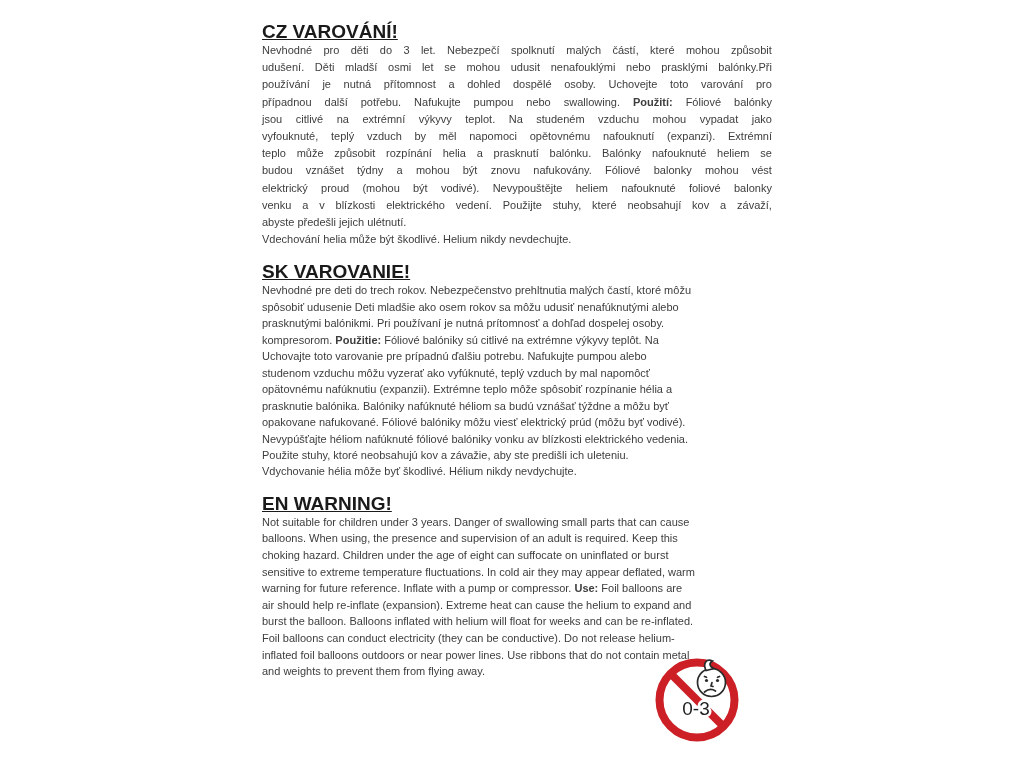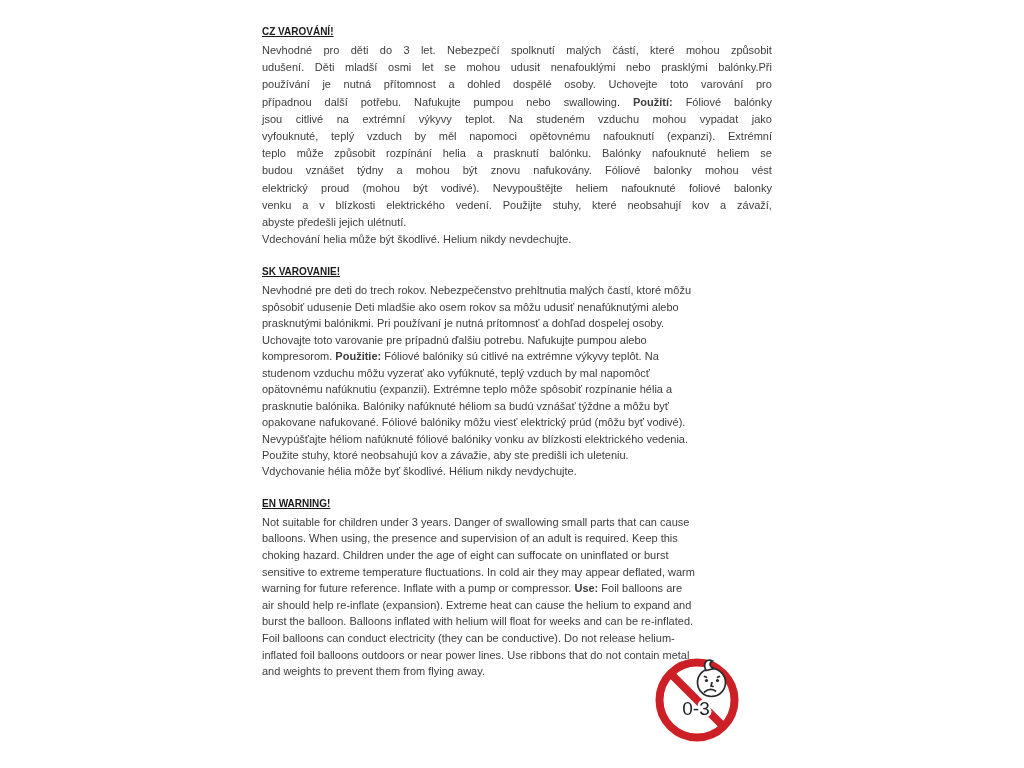--- a/index.html
+++ b/index.html
@@ -11,21 +11,21 @@
     overflow: hidden;
   }
   .sheet {
     position: absolute;
     left: 262px; top: 23px;
     width: 510px;
     color: #3d3d3d;
   }
   .section + .section { margin-top: 15px; }
   .heading {
-    font-size: 10px;
+    font-size: 19px;
     font-weight: 700;
     line-height: 17px;
     color: #1a1a1a;
     text-decoration: underline;
   }
   .lines { margin-top: 2px; }
   .line {
     font-size: 11px;
     white-space: nowrap;
   }
@@ -200,22 +200,22 @@
       </div>
     <div class="line">Vdechování helia může být škodlivé. Helium nikdy nevdechujte.</div>
   </section>
 
   <section class="section sec-sk">
     <div class="heading">SK VAROVANIE!</div>
     <div class="lines">
         <div class="line">Nevhodné pre deti do trech rokov. Nebezpečenstvo prehltnutia malých častí, ktoré môžu</div>
         <div class="line">spôsobiť udusenie Deti mladšie ako osem rokov sa môžu udusiť nenafúknutými alebo</div>
         <div class="line">prasknutými balónikmi. Pri používaní je nutná prítomnosť a dohľad dospelej osoby.</div>
+        <div class="line">kompresorom. <b>Použitie:</b> Fóliové balóniky sú citlivé na extrémne výkyvy teplôt. Na</div>
         <div class="line">Uchovajte toto varovanie pre prípadnú ďalšiu potrebu. Nafukujte pumpou alebo</div>
-        <div class="line">kompresorom. <b>Použitie:</b> Fóliové balóniky sú citlivé na extrémne výkyvy teplôt. Na</div>
         <div class="line">studenom vzduchu môžu vyzerať ako vyfúknuté, teplý vzduch by mal napomôcť</div>
         <div class="line">opätovnému nafúknutiu (expanzii). Extrémne teplo môže spôsobiť rozpínanie hélia a</div>
         <div class="line">prasknutie balónika. Balóniky nafúknuté héliom sa budú vznášať týždne a môžu byť</div>
         <div class="line">opakovane nafukované. Fóliové balóniky môžu viesť elektrický prúd (môžu byť vodivé).</div>
         <div class="line">Nevypúšťajte héliom nafúknuté fóliové balóniky vonku av blízkosti elektrického vedenia.</div>
         <div class="line">Použite stuhy, ktoré neobsahujú kov a závažie, aby ste predišli ich uleteniu.</div>
       </div>
     <div class="line">Vdychovanie hélia môže byť škodlivé. Hélium nikdy nevdychujte.</div>
   </section>
 

